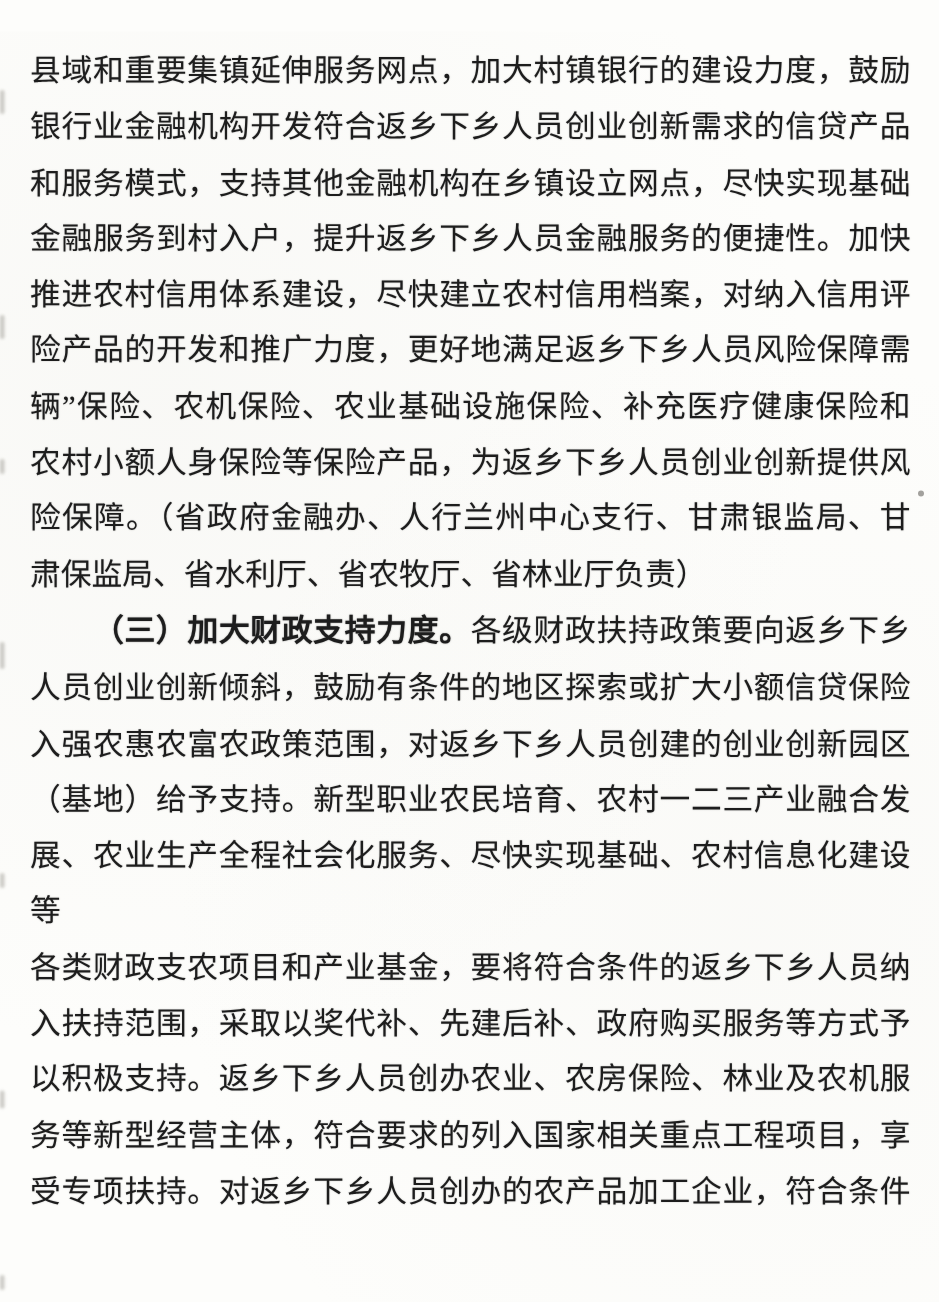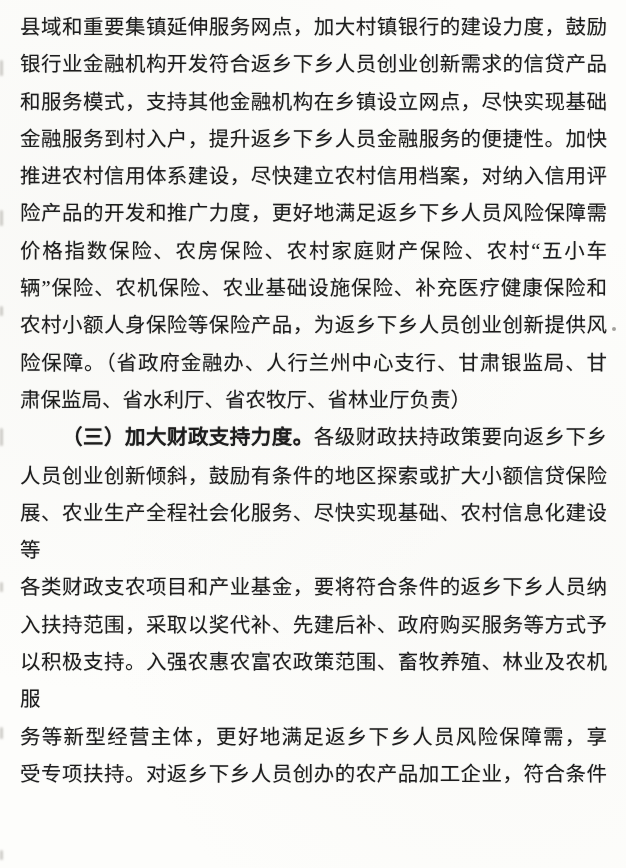--- a/index.html
+++ b/index.html
@@ -15,20 +15,21 @@
     position: relative;
   }
   .page {
     position: absolute;
     inset: 0;
     box-sizing: border-box;
     padding: 9px 19px 0 20px;
     background:
       radial-gradient(circle at 18% 30%, rgba(210,208,200,0.10), rgba(0,0,0,0) 55%),
       radial-gradient(circle at 80% 70%, rgba(214,212,204,0.08), rgba(0,0,0,0) 50%);
+    margin-top: 21px;
   }
   .line {
     font-size: 20.5px;
     line-height: 37.3px;
     color: #1d1d1d;
     text-align: justify;
     text-align-last: justify;
     text-shadow: 0 0 1px rgba(45,45,45,0.35);
     letter-spacing: 0;
   }
@@ -66,32 +67,33 @@
 </head>
 <body>
 
 <div class="page">
   <div class="line">县域和重要集镇延伸服务网点，加大村镇银行的建设力度，鼓励</div>
   <div class="line">银行业金融机构开发符合返乡下乡人员创业创新需求的信贷产品</div>
   <div class="line">和服务模式，支持其他金融机构在乡镇设立网点，尽快实现基础</div>
   <div class="line">金融服务到村入户，提升返乡下乡人员金融服务的便捷性。加快</div>
   <div class="line">推进农村信用体系建设，尽快建立农村信用档案，对纳入信用评</div>
   <div class="line">险产品的开发和推广力度，更好地满足返乡下乡人员风险保障需</div>
-  <div class="line">价格指数保险、农房保险、农村家庭财产保险、农村“五小车</div>
   <div class="line">辆”保险、农机保险、农业基础设施保险、补充医疗健康保险和</div>
   <div class="line">农村小额人身保险等保险产品，为返乡下乡人员创业创新提供风</div>
   <div class="line">险保障。（省政府金融办、人行兰州中心支行、甘肃银监局、甘</div>
   <div class="line short">肃保监局、省水利厅、省农牧厅、省林业厅负责）</div>
   <div class="line indent"><span class="seg-bold">（三）加大财政支持力度。</span><span>各级财政扶持政策要向返乡下乡</span></div>
   <div class="line">人员创业创新倾斜，鼓励有条件的地区探索或扩大小额信贷保险</div>
+  <div class="line">入强农惠农富农政策范围，对返乡下乡人员创建的创业创新园区</div>
+  <div class="line">（基地）给予支持。新型职业农民培育、农村一二三产业融合发</div>
   <div class="line">展、农业生产全程社会化服务、尽快实现基础、农村信息化建设等</div>
   <div class="line">各类财政支农项目和产业基金，要将符合条件的返乡下乡人员纳</div>
   <div class="line">入扶持范围，采取以奖代补、先建后补、政府购买服务等方式予</div>
-  <div class="line">以积极支持。入强农惠农富农政策范围、畜牧养殖、林业及农机服</div>
-  <div class="line">务等新型经营主体，更好地满足返乡下乡人员风险保障需，享</div>
+  <div class="line">以积极支持。返乡下乡人员创办农业、农房保险、林业及农机服</div>
+  <div class="line">务等新型经营主体，符合要求的列入国家相关重点工程项目，享</div>
   <div class="line">受专项扶持。对返乡下乡人员创办的农产品加工企业，符合条件</div>
 </div>
 
 <div class="smudge" style="top:60px;  height:16px;"></div>
 <div class="smudge" style="top:210px; height:16px;"></div>
 <div class="smudge" style="top:306px; height:10px;"></div>
 <div class="smudge" style="top:428px; height:18px;"></div>
 <div class="smudge" style="top:582px; height:10px;"></div>
 <div class="smudge" style="top:727px; height:12px;"></div>
 <div class="smudge" style="top:850px; height:10px;"></div>

